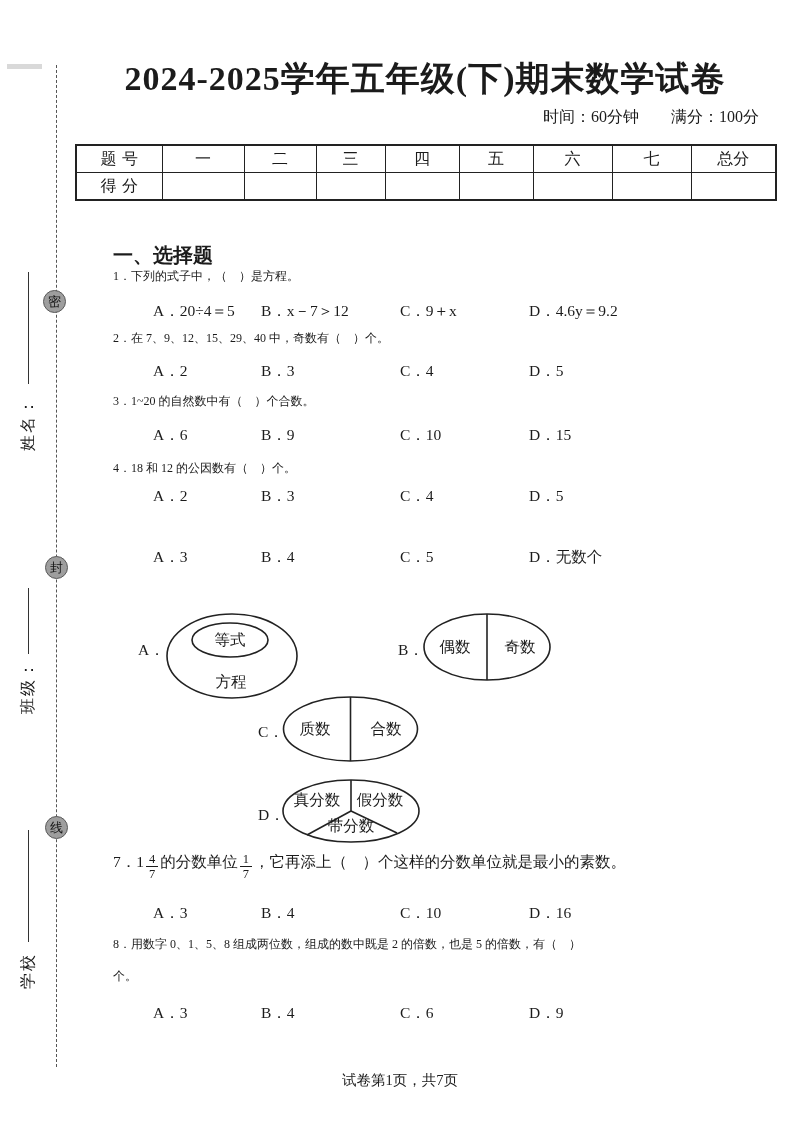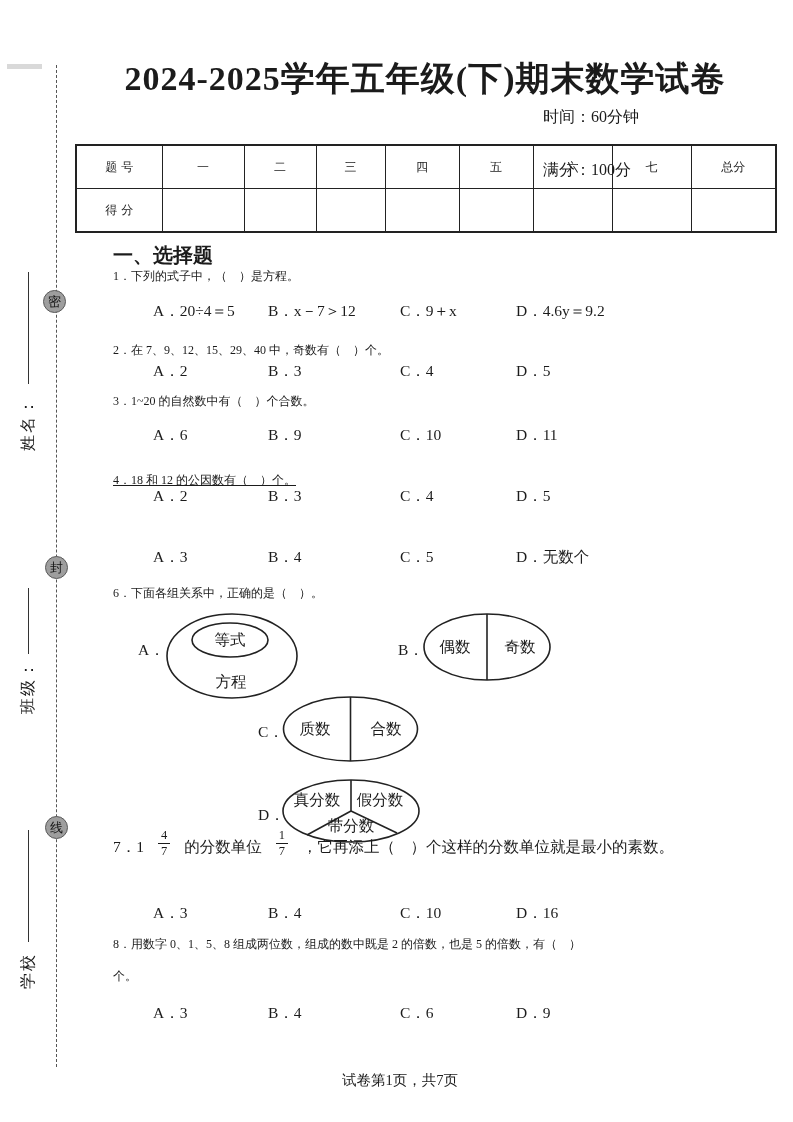--- a/index.html
+++ b/index.html
@@ -14,32 +14,32 @@
   .abs{position:absolute;}
 
   
   .title{
     left:75px;top:56px;width:700px;
     text-align:center;font-size:34px;font-weight:700;
     letter-spacing:1px;white-space:nowrap;
   }
   .info-line{
     left:543px;top:107px;width:240px;
-    display:flex;gap:32px;font-size:16px;white-space:nowrap;flex-direction:column;
+    display:flex;gap:32px;font-size:16px;white-space:nowrap;
   }
 
   
   table.score{
     position:absolute;left:75px;top:144px;width:700px;
     border-collapse:collapse;table-layout:fixed;
     border:2px solid #222;
   }
   table.score td{
     border:1px solid #222;height:26px;
-    text-align:center;font-size:12px;padding:8px;
+    text-align:center;font-size:16px;padding:0;
   }
   table.score td.lbl{letter-spacing:0.35em;text-indent:0.35em;}
 
   
   .seal-dotted{
     left:56px;top:65px;height:1002px;width:0;
     border-left:1.5px dashed #555;
   }
   .seal-circle{
     width:21px;height:21px;border-radius:50%;
@@ -53,30 +53,30 @@
     transform:translate(-50%,-50%) rotate(-90deg);
   }
   .smudge{left:7px;top:64px;width:35px;height:5px;background:#d9d9d9;}
 
   
   .sec{left:113px;top:242px;font-size:20px;font-weight:700;}
   .q{left:113px;font-size:12px;white-space:nowrap;}
   .opts{left:141px;width:630px;height:20px;font-size:15.5px;}
   .opts span{position:absolute;top:0;white-space:nowrap;}
   .opts .oA{left:12px;}
-  .opts .oB{left:127px;}
+  .opts .oB{left:120px;}
   .opts .oC{left:259px;}
-  .opts .oD{left:375px;}
+  .opts .oD{left:388px;}
   .dlabel{font-size:15.5px;}
 
   
   .q7row{
-    left:113px;top:812px;height:46px;
-    display:flex;align-items:flex-end;
-    font-size:15.5px;white-space:nowrap;gap:12px;
+    left:113px;top:852px;height:46px;
+    display:flex;align-items:flex-start;
+    font-size:15.5px;white-space:nowrap;
   }
   .frac{
     display:inline-flex;flex-direction:column;align-items:center;
     font-size:12.5px;line-height:1.15;margin:0 2px;
   }
   .frac .fn{display:block;border-bottom:1px solid #1b1b1b;padding:0 3px;}
   .frac .fd{display:block;padding:0 3px;}
 
   
   svg{position:absolute;overflow:visible;}
@@ -154,52 +154,51 @@
   <div class="abs sec">一、选择题</div>
 
   <div class="abs q" style="top:268px;">1．下列的式子中，（　）是方程。</div>
   <div class="abs opts" style="top:301px;">
     <span class="oA">A．20÷4＝5</span>
     <span class="oB">B．x－7＞12</span>
     <span class="oC">C．9＋x</span>
     <span class="oD">D．4.6y＝9.2</span>
   </div>
 
-  <div class="abs q" style="top:342px;">2．在 7、9、12、15、29、40 中，奇数有（　）个。</div>
+  <div class="abs q" style="top:330px;">2．在 7、9、12、15、29、40 中，奇数有（　）个。</div>
   <div class="abs opts" style="top:361px;">
     <span class="oA">A．2</span>
     <span class="oB">B．3</span>
     <span class="oC">C．4</span>
     <span class="oD">D．5</span>
   </div>
 
   <div class="abs q" style="top:393px;">3．1~20 的自然数中有（　）个合数。</div>
   <div class="abs opts" style="top:425px;">
     <span class="oA">A．6</span>
     <span class="oB">B．9</span>
     <span class="oC">C．10</span>
-    <span class="oD">D．11</span>
-  </div>
-
-  <div class="abs q" style="top:472px;text-decoration:underline;">4．18 和 12 的公因数有（　）个。</div>
+    <span class="oD">D．15</span>
+  </div>
+
+  <div class="abs q" style="top:460px;">4．18 和 12 的公因数有（　）个。</div>
   <div class="abs opts" style="top:486px;">
     <span class="oA">A．2</span>
     <span class="oB">B．3</span>
     <span class="oC">C．4</span>
     <span class="oD">D．5</span>
   </div>
 
   <div class="abs opts" style="top:547px;">
     <span class="oA">A．3</span>
     <span class="oB">B．4</span>
     <span class="oC">C．5</span>
     <span class="oD">D．无数个</span>
   </div>
 
-  <div class="abs q" style="top:585px;">6．下面各组关系中，正确的是（　）。</div>
 
   <div class="abs dlabel" style="left:138px;top:640px;">A．</div>
   <svg style="left:164px;top:611px;" width="136" height="90" viewBox="0 0 136 90">
     <ellipse cx="68" cy="45" rx="65" ry="42"></ellipse>
     <ellipse cx="66" cy="29" rx="38" ry="17"></ellipse>
     <text x="66" y="29" dy="0.35em" text-anchor="middle">等式</text>
     <text x="67" y="71" dy="0.35em" text-anchor="middle">方程</text>
   </svg>
 
   <div class="abs dlabel" style="left:398px;top:640px;">B．</div>

